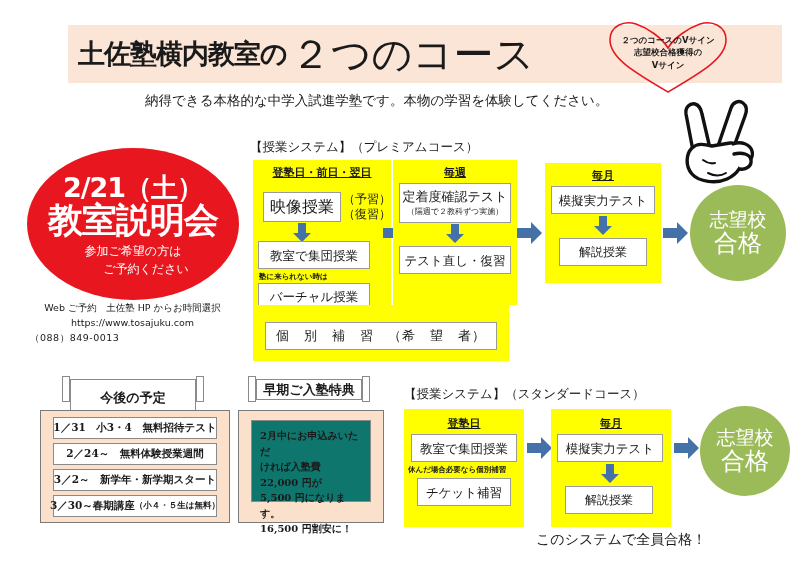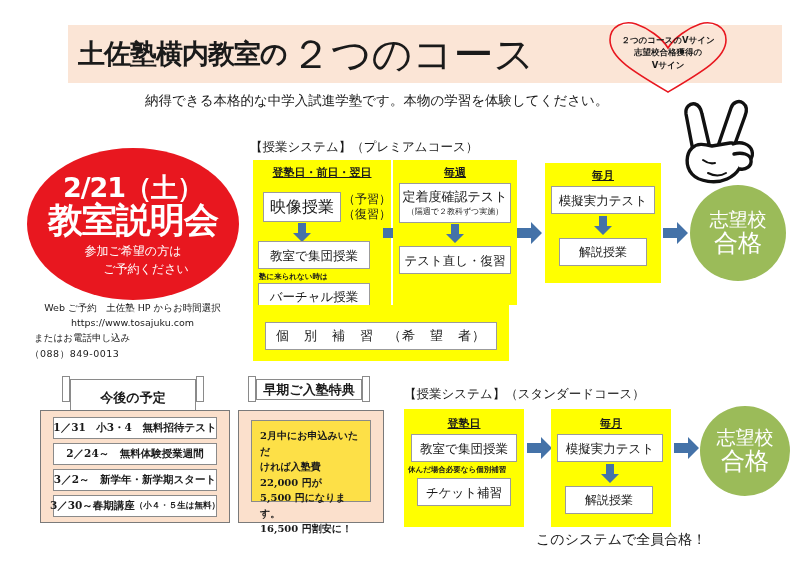--- a/index.html
+++ b/index.html
@@ -118,21 +118,21 @@
   }
   .panel-item{
     position:absolute;background:#ffffff;border:1px solid #8a8a8a;box-sizing:border-box;
     display:flex;align-items:center;justify-content:center;
     font-family:"DejaVu Serif","Liberation Serif",serif;
     font-weight:bold;font-size:10.5px;color:#1a1a1a;white-space:nowrap;
   }
   .panel-item .small{font-size:8.5px;}
 
   .offer-inner{
-    position:absolute;background:#fde047;border:1px solid #8a8a8a;box-sizing:border-box;
+    position:absolute;background:#0f766e;border:1px solid #8a8a8a;box-sizing:border-box;
     font-family:"DejaVu Serif","Liberation Serif",serif;
     font-weight:bold;font-size:10px;line-height:1.55;padding:7px 8px;color:#1a1a1a;
   }
 
   .closing{
     position:absolute;left:536px;top:531px;font-size:14px;color:#1a1a1a;white-space:nowrap;
   }
 </style>
 </head>
 <body>
@@ -177,21 +177,20 @@
     <div class="red-main">教室説明会</div>
     <div class="red-sub">
       <span>参加ご希望の方は</span>
       <span class="ind">ご予約ください</span>
     </div>
   </div>
 
   <div class="contact">
     <span class="c1">Web ご予約　土佐塾 HP からお時間選択</span>
     <span class="c2">https://www.tosajuku.com</span>
-    <span class="c3">またはお電話申し込み</span>
     <span class="c4">（088）849-0013</span>
   </div>
 
   <div class="sys-label" style="left:250px;top:139px;">【授業システム】（プレミアムコース）</div>
 
   <div class="ybox" style="left:253px;top:160px;width:138px;height:145px;"></div>
   <div class="ylabel" style="left:253px;top:165px;width:138px;">登塾日・前日・翌日</div>
   <div class="wbox" style="left:263px;top:192px;width:78px;height:30px;font-size:16px;">映像授業</div>
   <div class="sidetext" style="left:343px;top:192px;">
     <span>（予習）</span><br><span>（復習）</span>

